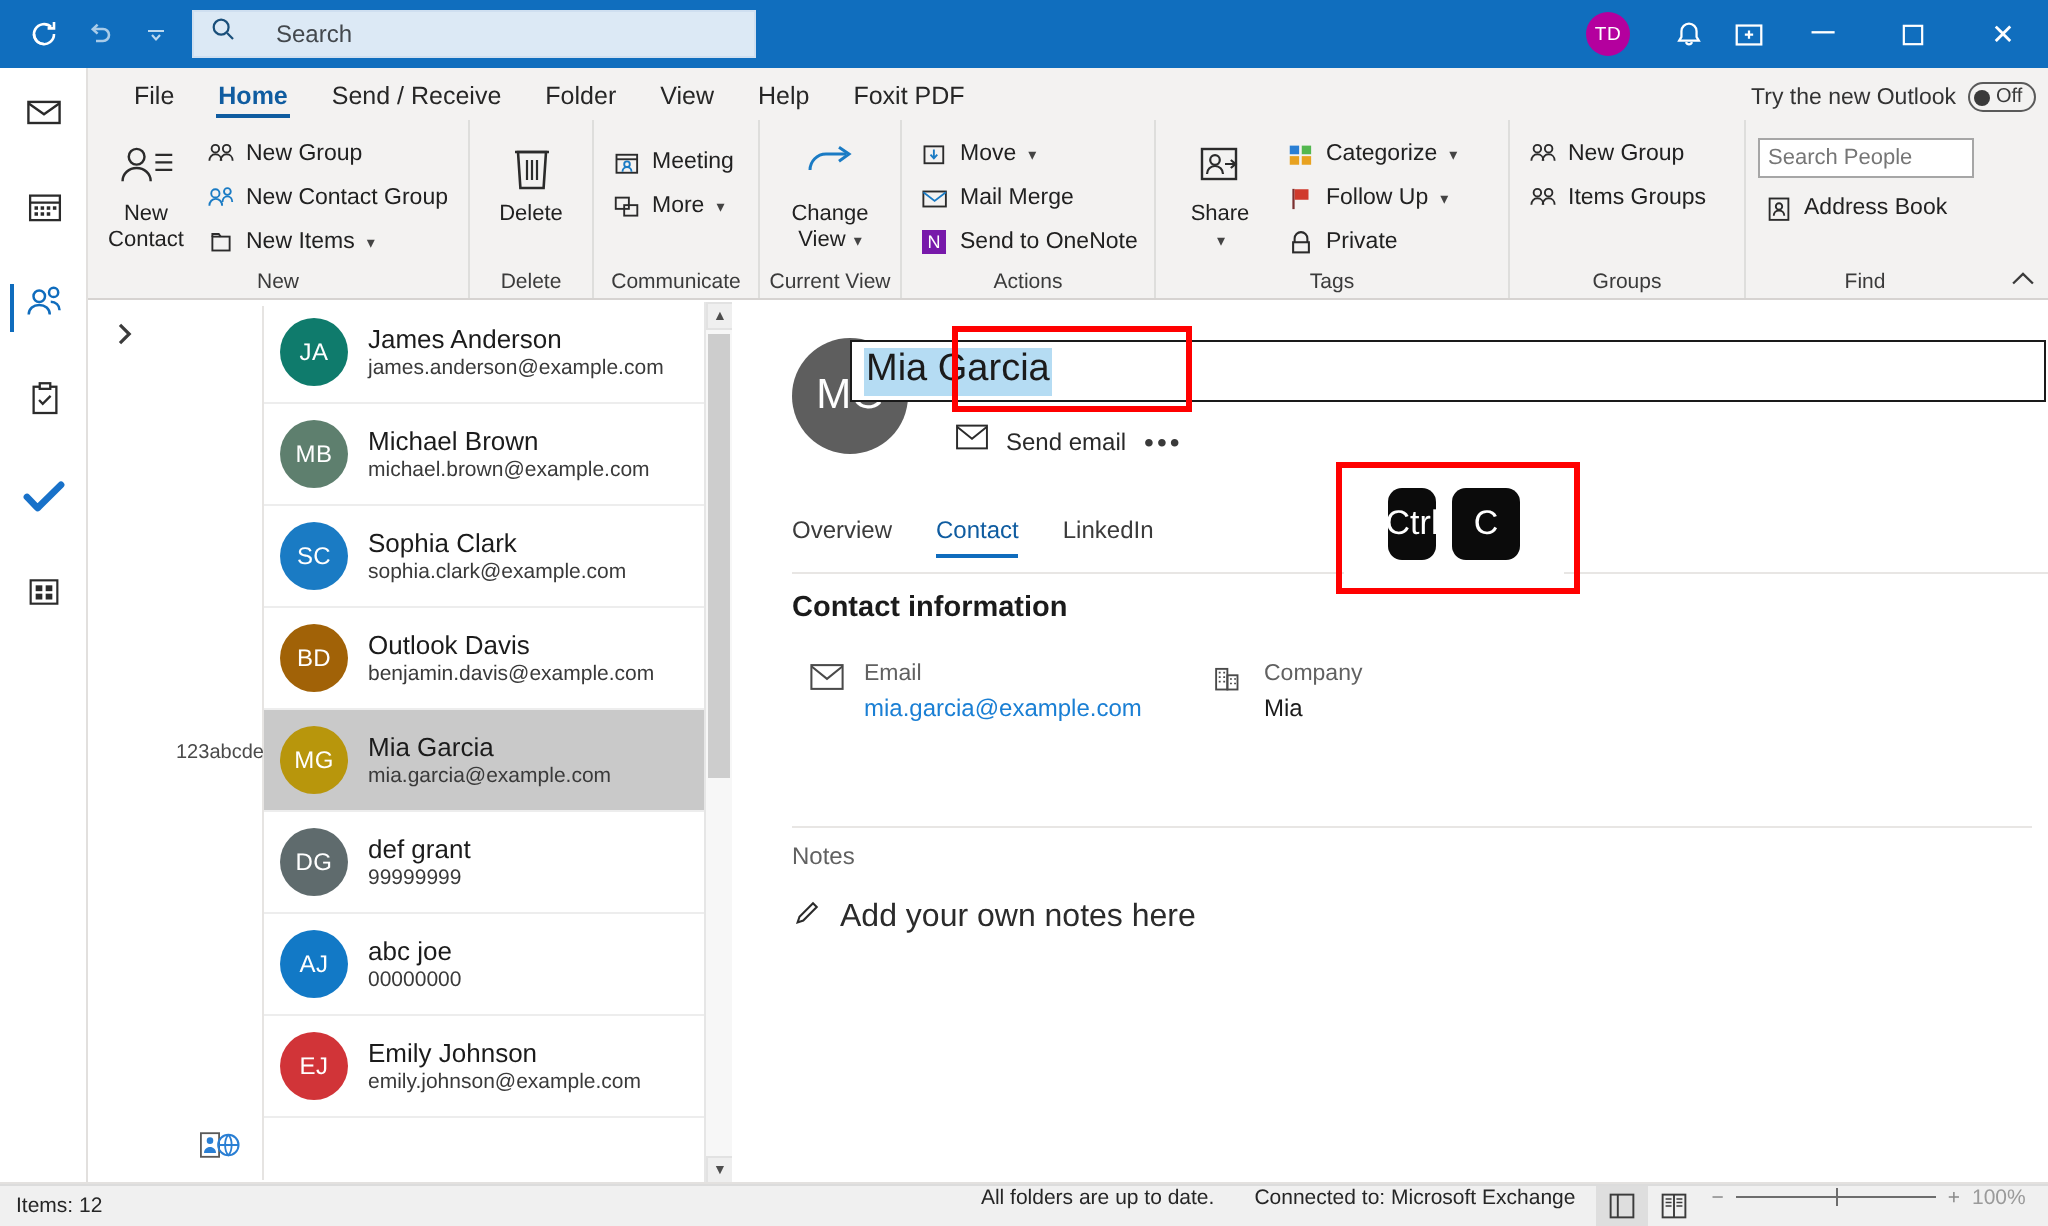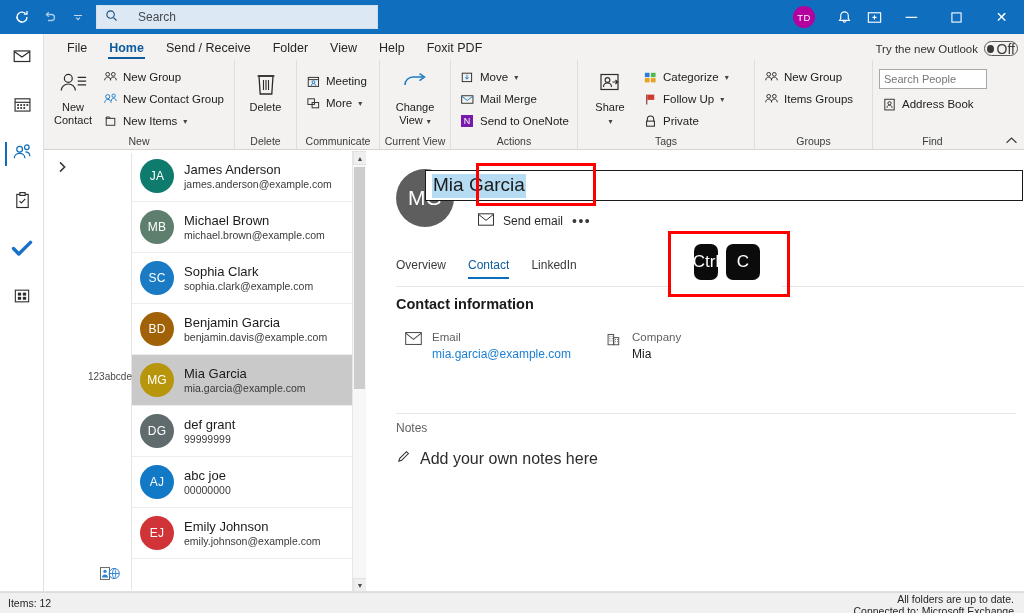--- a/index.html
+++ b/index.html
@@ -55,21 +55,21 @@
   }
   .newoutlook {
     position:absolute; right:6px; bottom:4px; display:flex; align-items:center; gap:6px;
     font-size:11.5px; color:#333;
   }
   .toggle {
     width:34px; height:15px; border-radius:8px; border:1px solid #5a5a5a;
     display:flex; align-items:center; padding:0 2px; gap:3px; background:#f3f2f1;
   }
   .toggle .knob { width:8px; height:8px; border-radius:50%; background:#3a3a3a; }
-  .toggle .lbl { font-size:14px; color:#3a3a3a; }
+  .toggle .lbl { font-size:10px; color:#3a3a3a; }
 
   
   .ribbon {
     position:absolute; left:44px; top:60px; width:980px; height:90px;
     background:#f3f2f1; border-bottom:1px solid #d6d3d1;
     display:flex; align-items:stretch;
   }
   .rgroup { position:relative; display:flex; flex-direction:column; padding:3px 6px 0 6px; }
   .rgroup + .rgroup { border-left:1px solid #dededc; }
   .rgroup .gname {
@@ -210,21 +210,21 @@
   .key.wide { width:24px; height:36px; }
   .key.narrow { width:34px; height:36px; }
 
   
   .statusbar {
     position:absolute; left:0; bottom:0; width:1024px; height:21px;
     background:#f0f0f0; border-top:1px solid #dcdcdc; display:flex; align-items:center;
     font-size:10.5px; color:#262626;
   }
   .sb-left { margin-left:8px; }
-  .sb-right { position:absolute; right:0; display:flex; align-items:flex-end; gap:0; height:21px;flex-direction:column; }
+  .sb-right { position:absolute; right:0; display:flex; align-items:flex-start; gap:0; height:21px; }
   .sb-seg { padding:0 10px; }
   .vbtn {
     width:26px; height:21px; display:flex; align-items:center; justify-content:center;
   }
   .vbtn.on { background:#dedede; }
   .zoomwrap { display:flex; align-items:center; gap:6px; padding:0 8px 0 6px; color:#8a8a8a; }
   .ztrack { position:relative; width:100px; height:1px; background:#6d6d6d; }
   .zmark { position:absolute; left:50%; top:-4px; width:1px; height:9px; background:#6d6d6d; }
   .pct { color:#9a9a9a; font-size:10.5px; width:30px; }
 
@@ -688,21 +688,21 @@
       <div class="citem">
         <div class="cav" style="background:#1a7bc4">SC</div>
         <div class="cmeta">
           <div class="cname">Sophia Clark</div>
           <div class="cmail">sophia.clark@example.com</div>
         </div>
       </div>
       <div class="citem">
         <div class="cav" style="background:#a16207">BD</div>
         <div class="cmeta">
-          <div class="cname">Benjamin Garcia</div>
+          <div class="cname">Outlook Davis</div>
           <div class="cmail">benjamin.davis@example.com</div>
         </div>
       </div>
       <div class="citem sel">
         <div class="cav" style="background:#b8960c">MG</div>
         <div class="cmeta">
           <div class="cname">Mia Garcia</div>
           <div class="cmail">mia.garcia@example.com</div>
         </div>
       </div>

